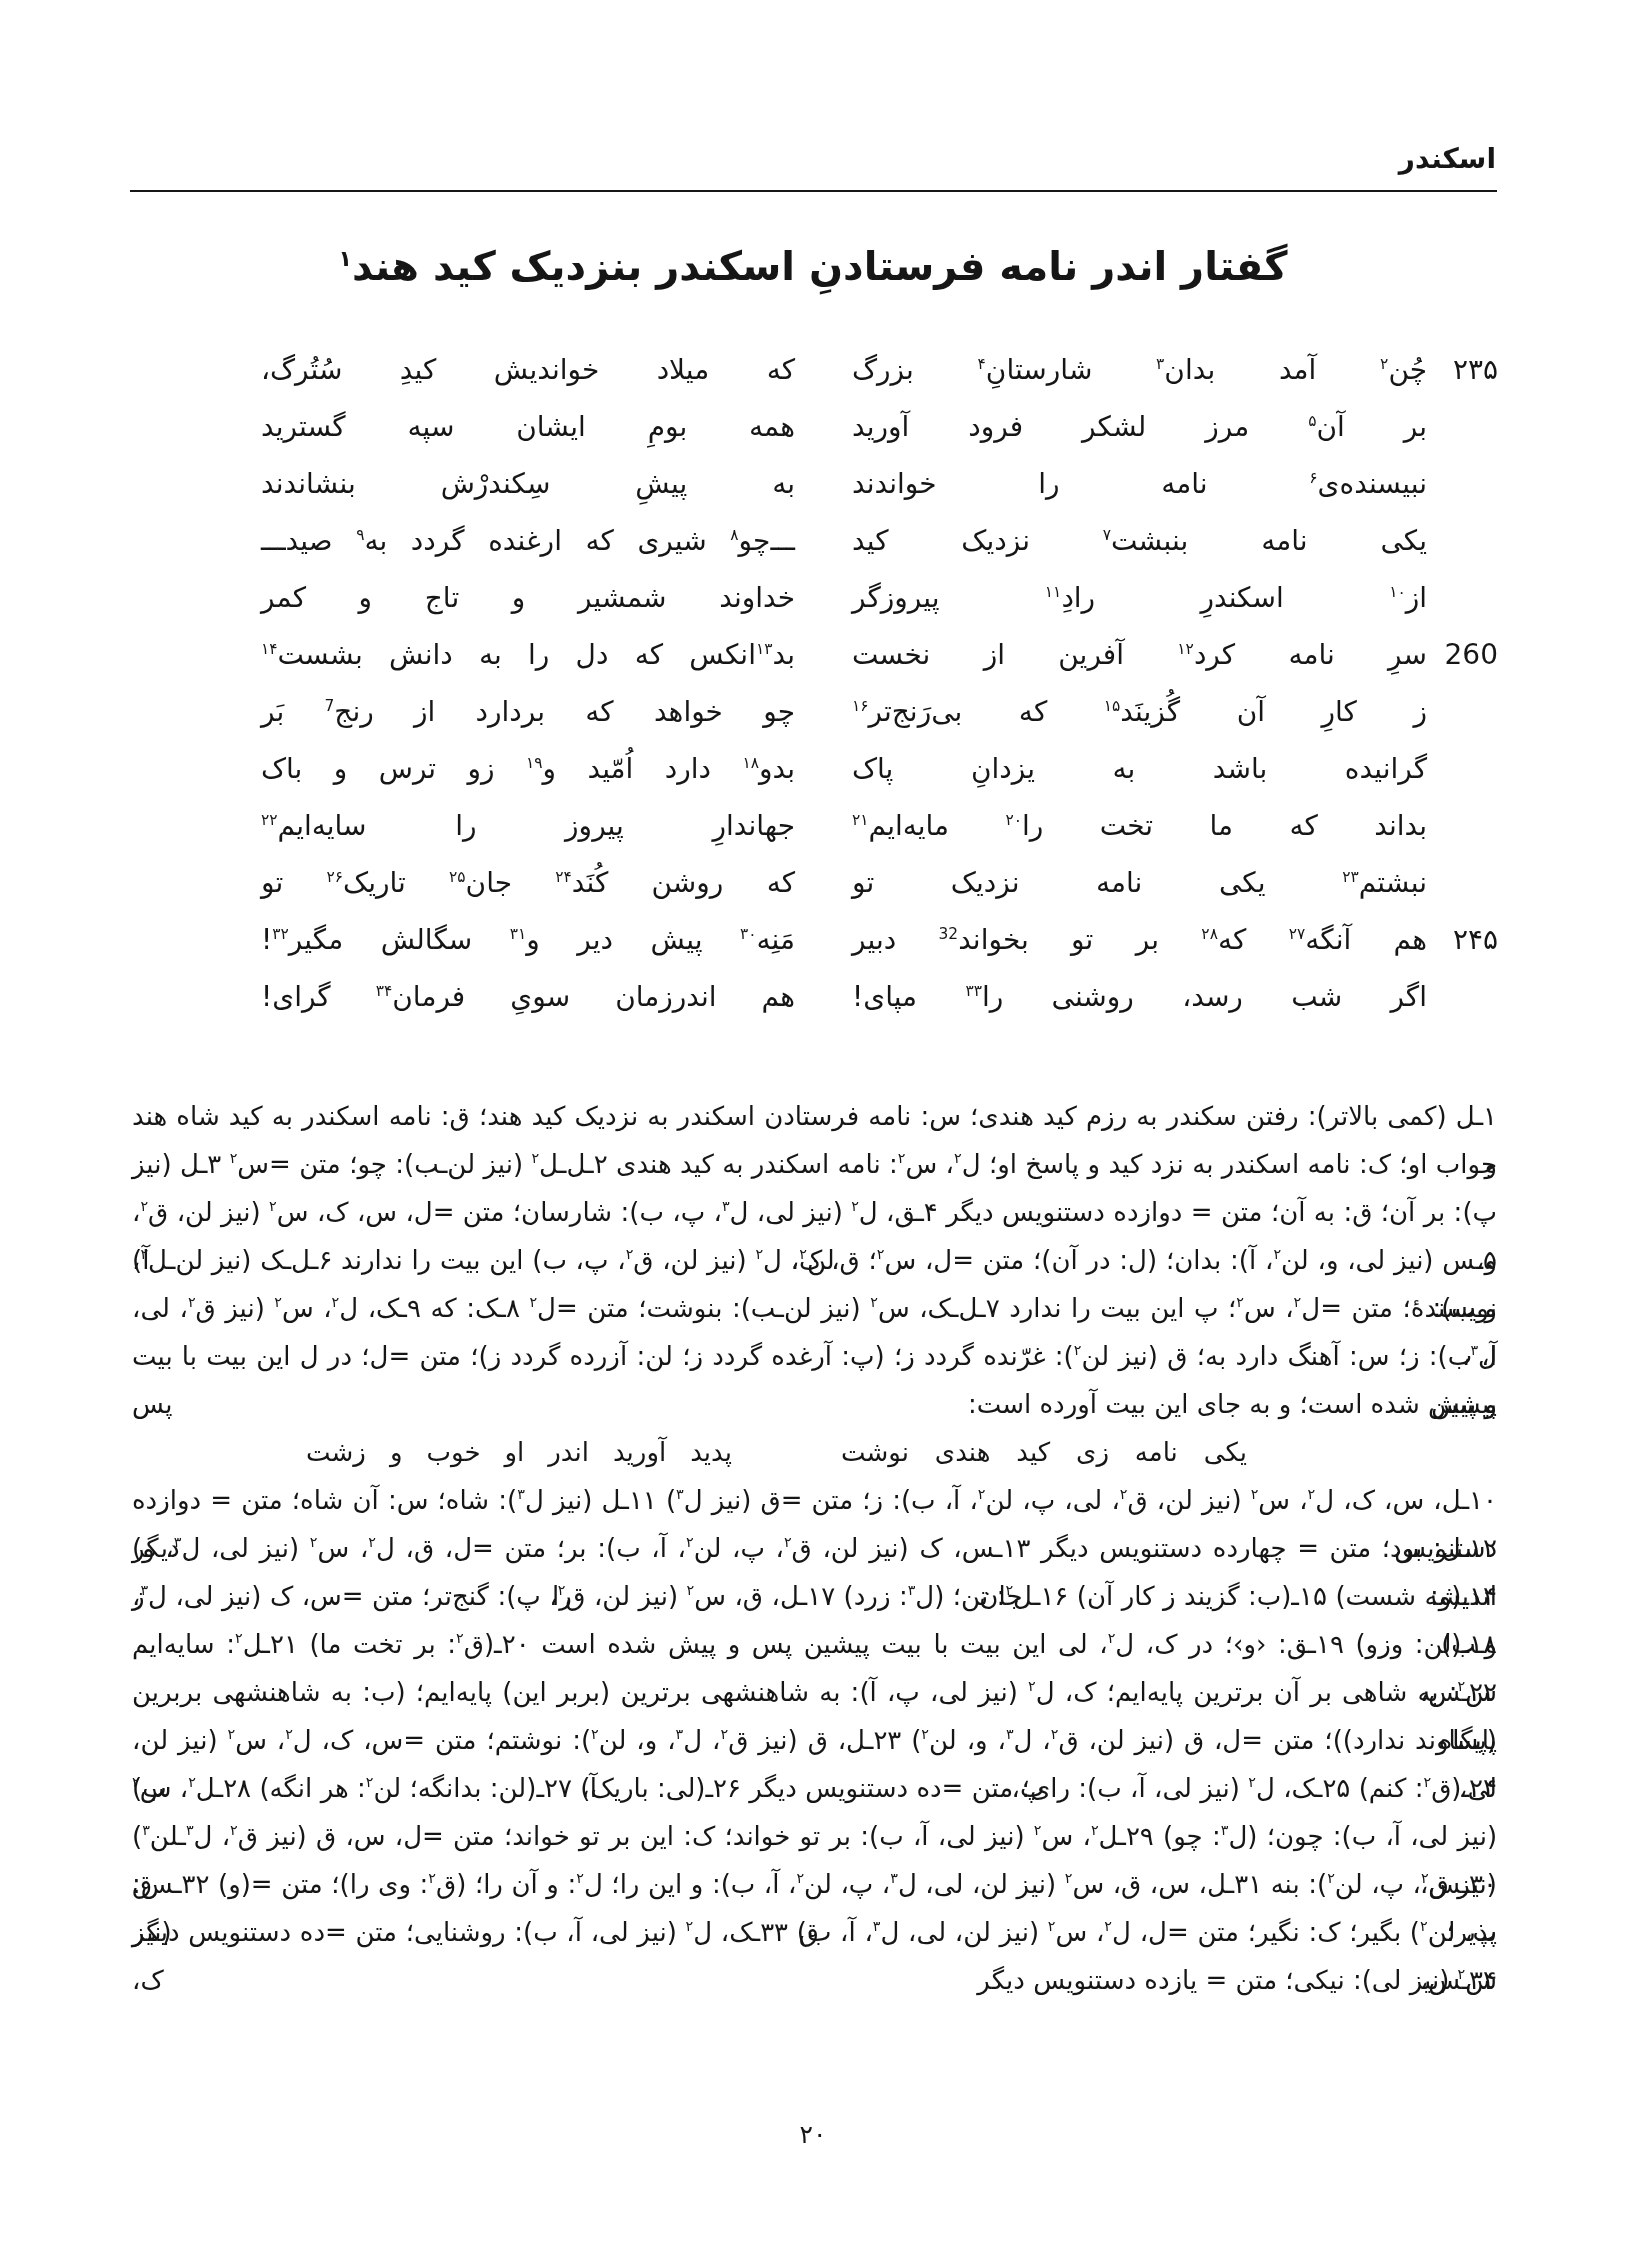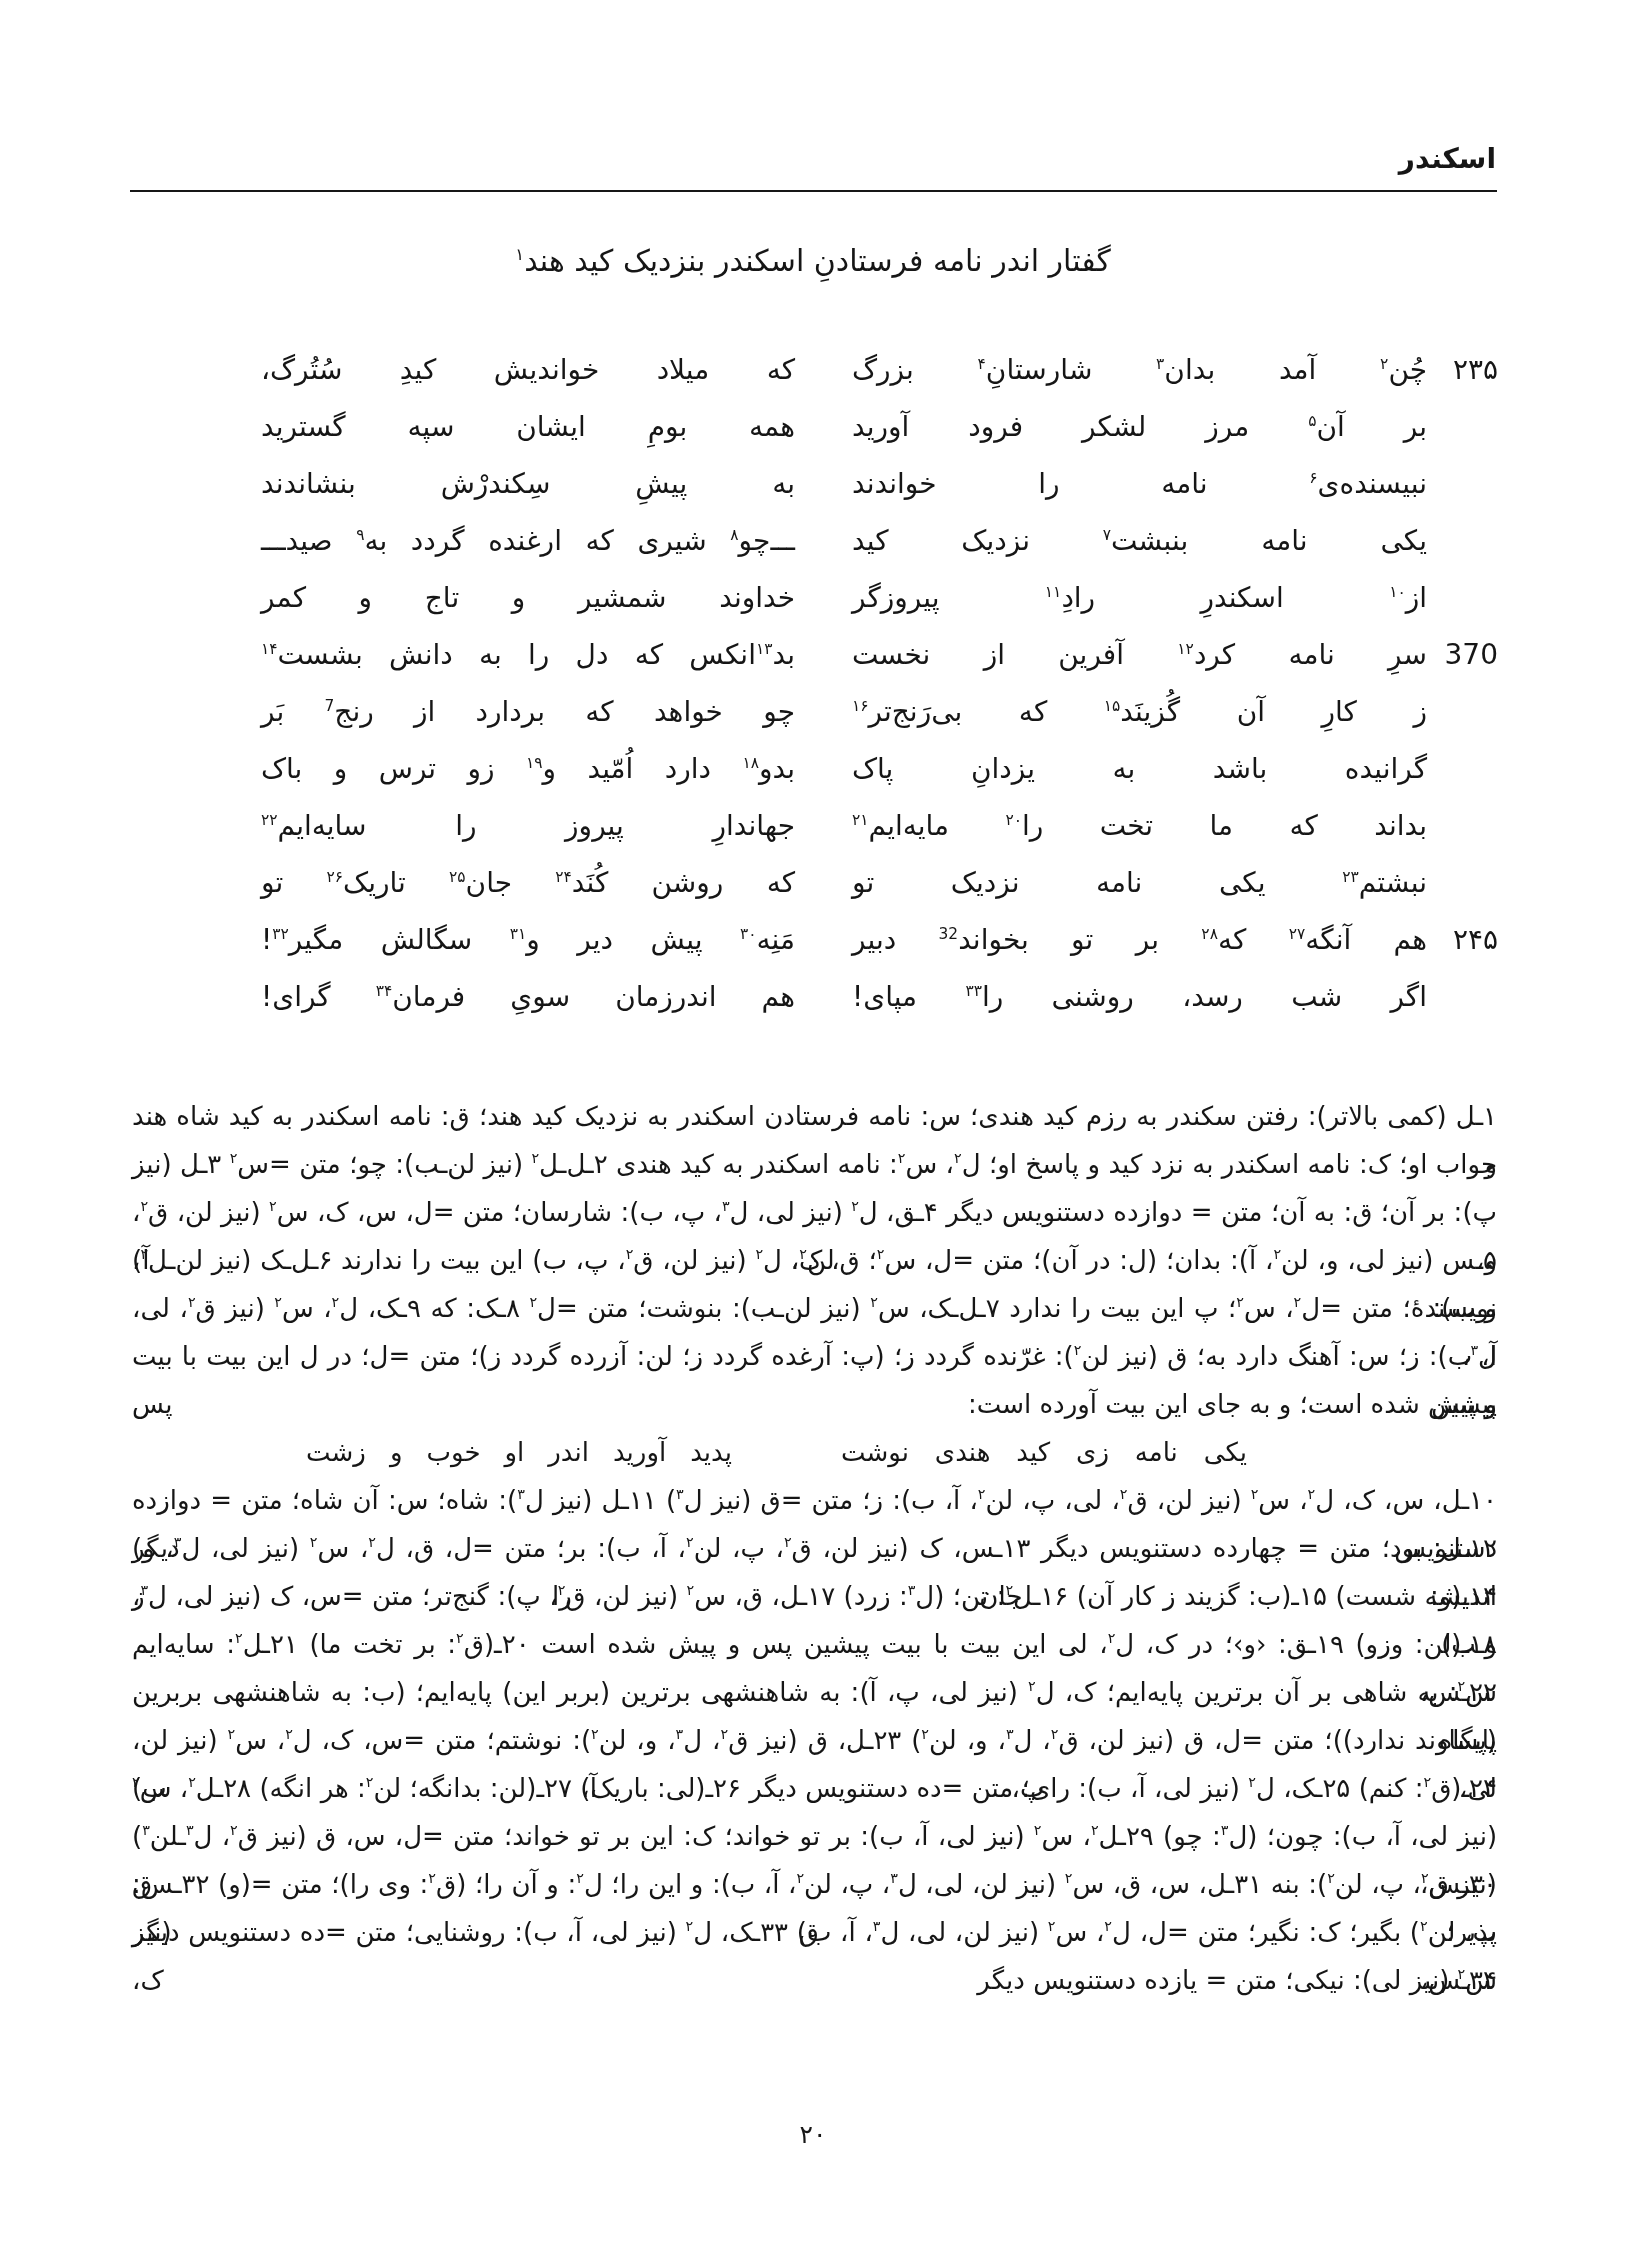--- a/index.html
+++ b/index.html
@@ -20,21 +20,21 @@
     font-weight:bold;
   }
   .header-rule{
     position:absolute;top:190px;right:129px;left:130px;
     height:2.1px;background:#161616;
   }
   
   .chapter-title{
     position:absolute;top:243px;right:0;left:0;
     text-align:center;
-    font-size:30px;font-weight:normal;
+    font-size:40px;font-weight:bold;
   }
   
   .poem{position:absolute;top:341px;right:0;left:0;}
   .poem-row{
     display:flex;direction:rtl;
     padding-right:128px;
     height:57px;align-items:center;
     font-size:28px;
   }
   .vnum{
@@ -102,21 +102,21 @@
       <span class="vnum"></span>
       <span class="hemi h-r sup-all">یکی نامه بنبشت<sup>۷</sup> نزدیک کید</span>
       <span class="hemi h-l sup-all">ـــ‌چو<sup>۸</sup> شیری که ارغنده گردد به<sup>۹</sup> صیدـــ</span>
     </div>
     <div class="poem-row">
       <span class="vnum"></span>
       <span class="hemi h-r sup-all">از<sup>۱۰</sup> اسکندرِ رادِ<sup>۱۱</sup> پیروزگر</span>
       <span class="hemi h-l sup-all">خداوند شمشیر و تاج و کمر</span>
     </div>
     <div class="poem-row">
-      <span class="vnum">370</span>
+      <span class="vnum">260</span>
       <span class="hemi h-r sup-all">سرِ نامه کرد<sup>۱۲</sup> آفرین از نخست</span>
       <span class="hemi h-l sup-all">بد<sup>۱۳</sup>انکس که دل را به دانش بشست<sup>۱۴</sup></span>
     </div>
     <div class="poem-row">
       <span class="vnum"></span>
       <span class="hemi h-r sup-all">ز کارِ آن گُزینَد<sup>۱۵</sup> که بی‌رَنج‌تر<sup>۱۶</sup></span>
       <span class="hemi h-l sup-all">چو خواهد که بردارد از رنج<sup>7</sup> بَر</span>
     </div>
     <div class="poem-row">
       <span class="vnum"></span>

